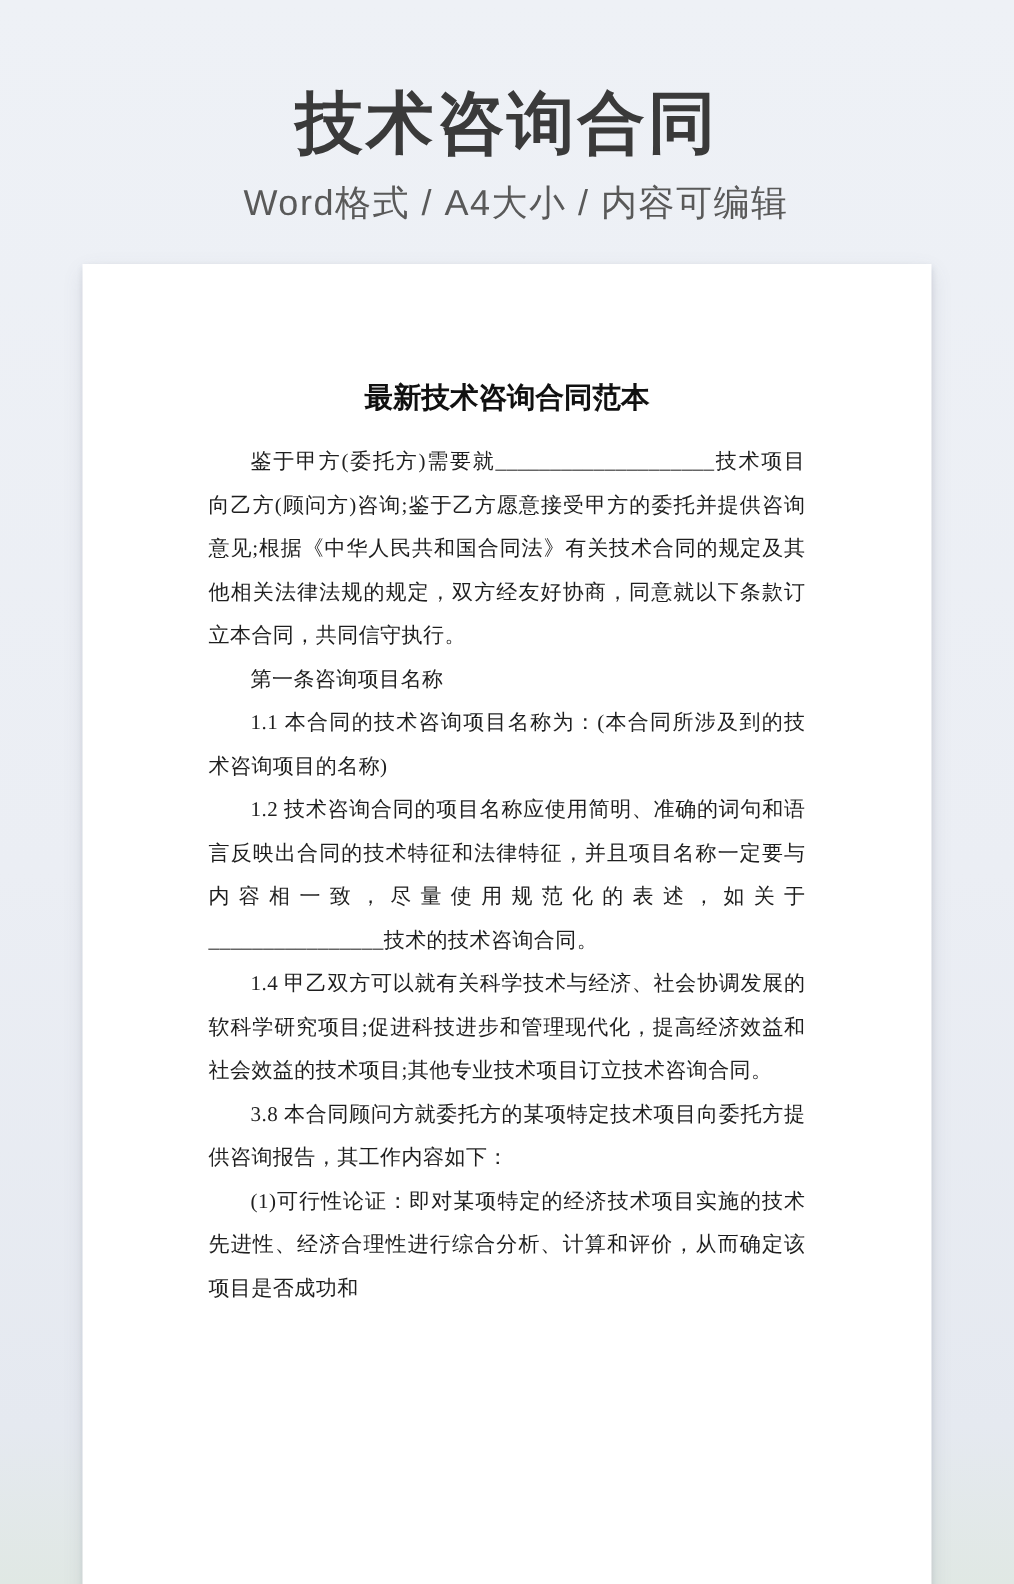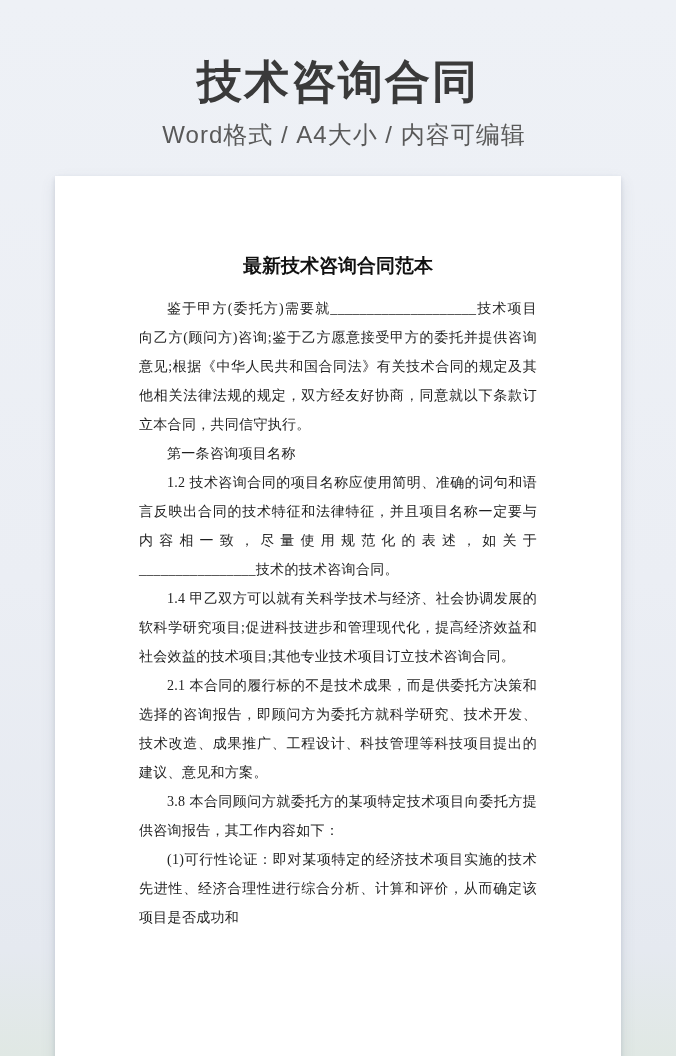--- a/index.html
+++ b/index.html
@@ -81,21 +81,21 @@
   <div class="promo-title">技术咨询合同</div>
   <div class="promo-subtitle">Word格式 / A4大小 / 内容可编辑</div>
 </div>
 
 <div class="paper">
   <div class="doc-inner">
     <h1 class="doc-title">最新技术咨询合同范本</h1>
     <div class="doc-body">
         <p class="doc-para">鉴于甲方(委托方)需要就____________________技术项目向乙方(顾问方)咨询;鉴于乙方愿意接受甲方的委托并提供咨询意见;根据《中华人民共和国合同法》有关技术合同的规定及其他相关法律法规的规定，双方经友好协商，同意就以下条款订立本合同，共同信守执行。</p>
         <p class="doc-para">第一条咨询项目名称</p>
+        <p class="doc-para">1.1 本合同的技术咨询项目名称为：(本合同所涉及到的技术咨询项目的名称)</p>
         <p class="doc-para">1.2 技术咨询合同的项目名称应使用简明、准确的词句和语言反映出合同的技术特征和法律特征，并且项目名称一定要与内容相一致，尽量使用规范化的表述，如关于________________技术的技术咨询合同。</p>
         <p class="doc-para">1.4 甲乙双方可以就有关科学技术与经济、社会协调发展的软科学研究项目;促进科技进步和管理现代化，提高经济效益和社会效益的技术项目;其他专业技术项目订立技术咨询合同。</p>
-        <p class="doc-para">2.1 本合同的履行标的不是技术成果，而是供委托方决策和选择的咨询报告，即顾问方为委托方就科学研究、技术开发、技术改造、成果推广、工程设计、科技管理等科技项目提出的建议、意见和方案。</p>
         <p class="doc-para">3.8 本合同顾问方就委托方的某项特定技术项目向委托方提供咨询报告，其工作内容如下：</p>
         <p class="doc-para">(1)可行性论证：即对某项特定的经济技术项目实施的技术先进性、经济合理性进行综合分析、计算和评价，从而确定该项目是否成功和</p>
       </div>
   </div>
   <div class="doc-footer">第 1 页 共 7 页</div>
 </div>
 
 </body></html>

